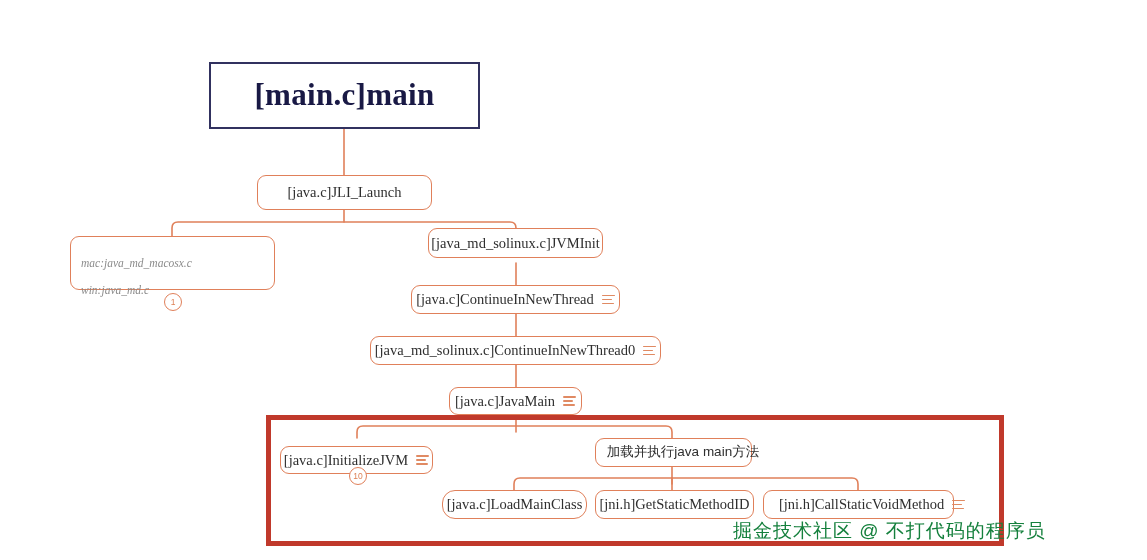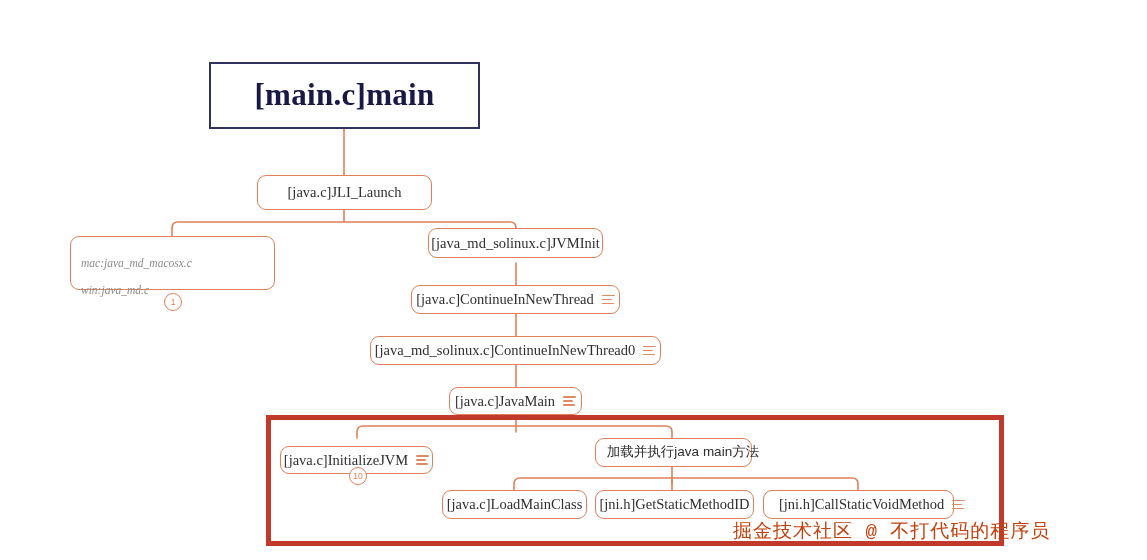--- a/index.html
+++ b/index.html
@@ -95,23 +95,23 @@
   #highlight{
     position:absolute;
     box-sizing:border-box;
     border:5px solid #c0392b;
     background:transparent;
   }
 
   
   #watermark{
     position:absolute;
-    font-family:Liberation Mono, monospace;
+    font-family:Liberation Sans, sans-serif;
     font-size:19px;
-    color:#c2410c;
+    color:#15803d;
     white-space:nowrap;
     letter-spacing:1px;
   }
 </style>
 </head>
 <body>
 
 <div id="canvas">
 
   <svg id="wires" viewBox="0 0 1147 560" width="1147" height="560">
@@ -191,21 +191,21 @@
         <i></i>
         <i></i>
       </span>
   </div>
   <div class="badge" style="left:349px;top:467px;">10</div>
 
   <div class="node" style="left:595px;top:438px;width:157px;height:29px;font-family:'Liberation Sans','DejaVu Sans',sans-serif;font-size:13.5px;padding-left:28px;">
     <span class="lbl">加载并执行java main方法</span>
   </div>
 
-  <div class="node" style="left:442px;top:490px;width:145px;height:29px;">
+  <div class="node" style="left:442px;top:490px;width:145px;height:29px;border-radius:13px;">
     <span class="lbl">[java.c]LoadMainClass</span>
   </div>
 
   <div class="node" style="left:595px;top:490px;width:159px;height:29px;">
     <span class="lbl">[jni.h]GetStaticMethodID</span>
   </div>
 
   <div class="node" style="left:763px;top:490px;width:191px;height:29px;padding-left:36px;">
     <span class="lbl">[jni.h]CallStaticVoidMethod</span>
     <span class="note-icon">

